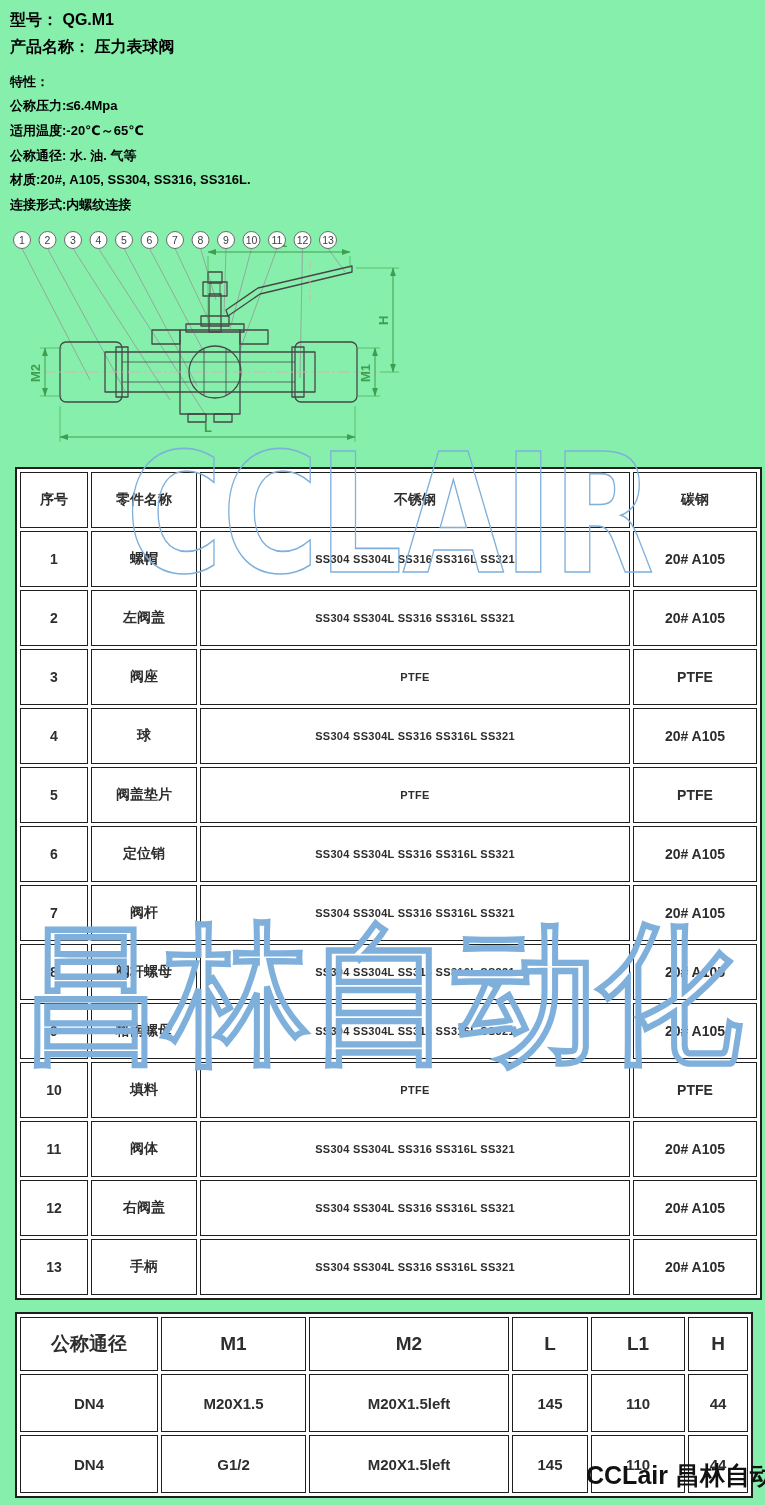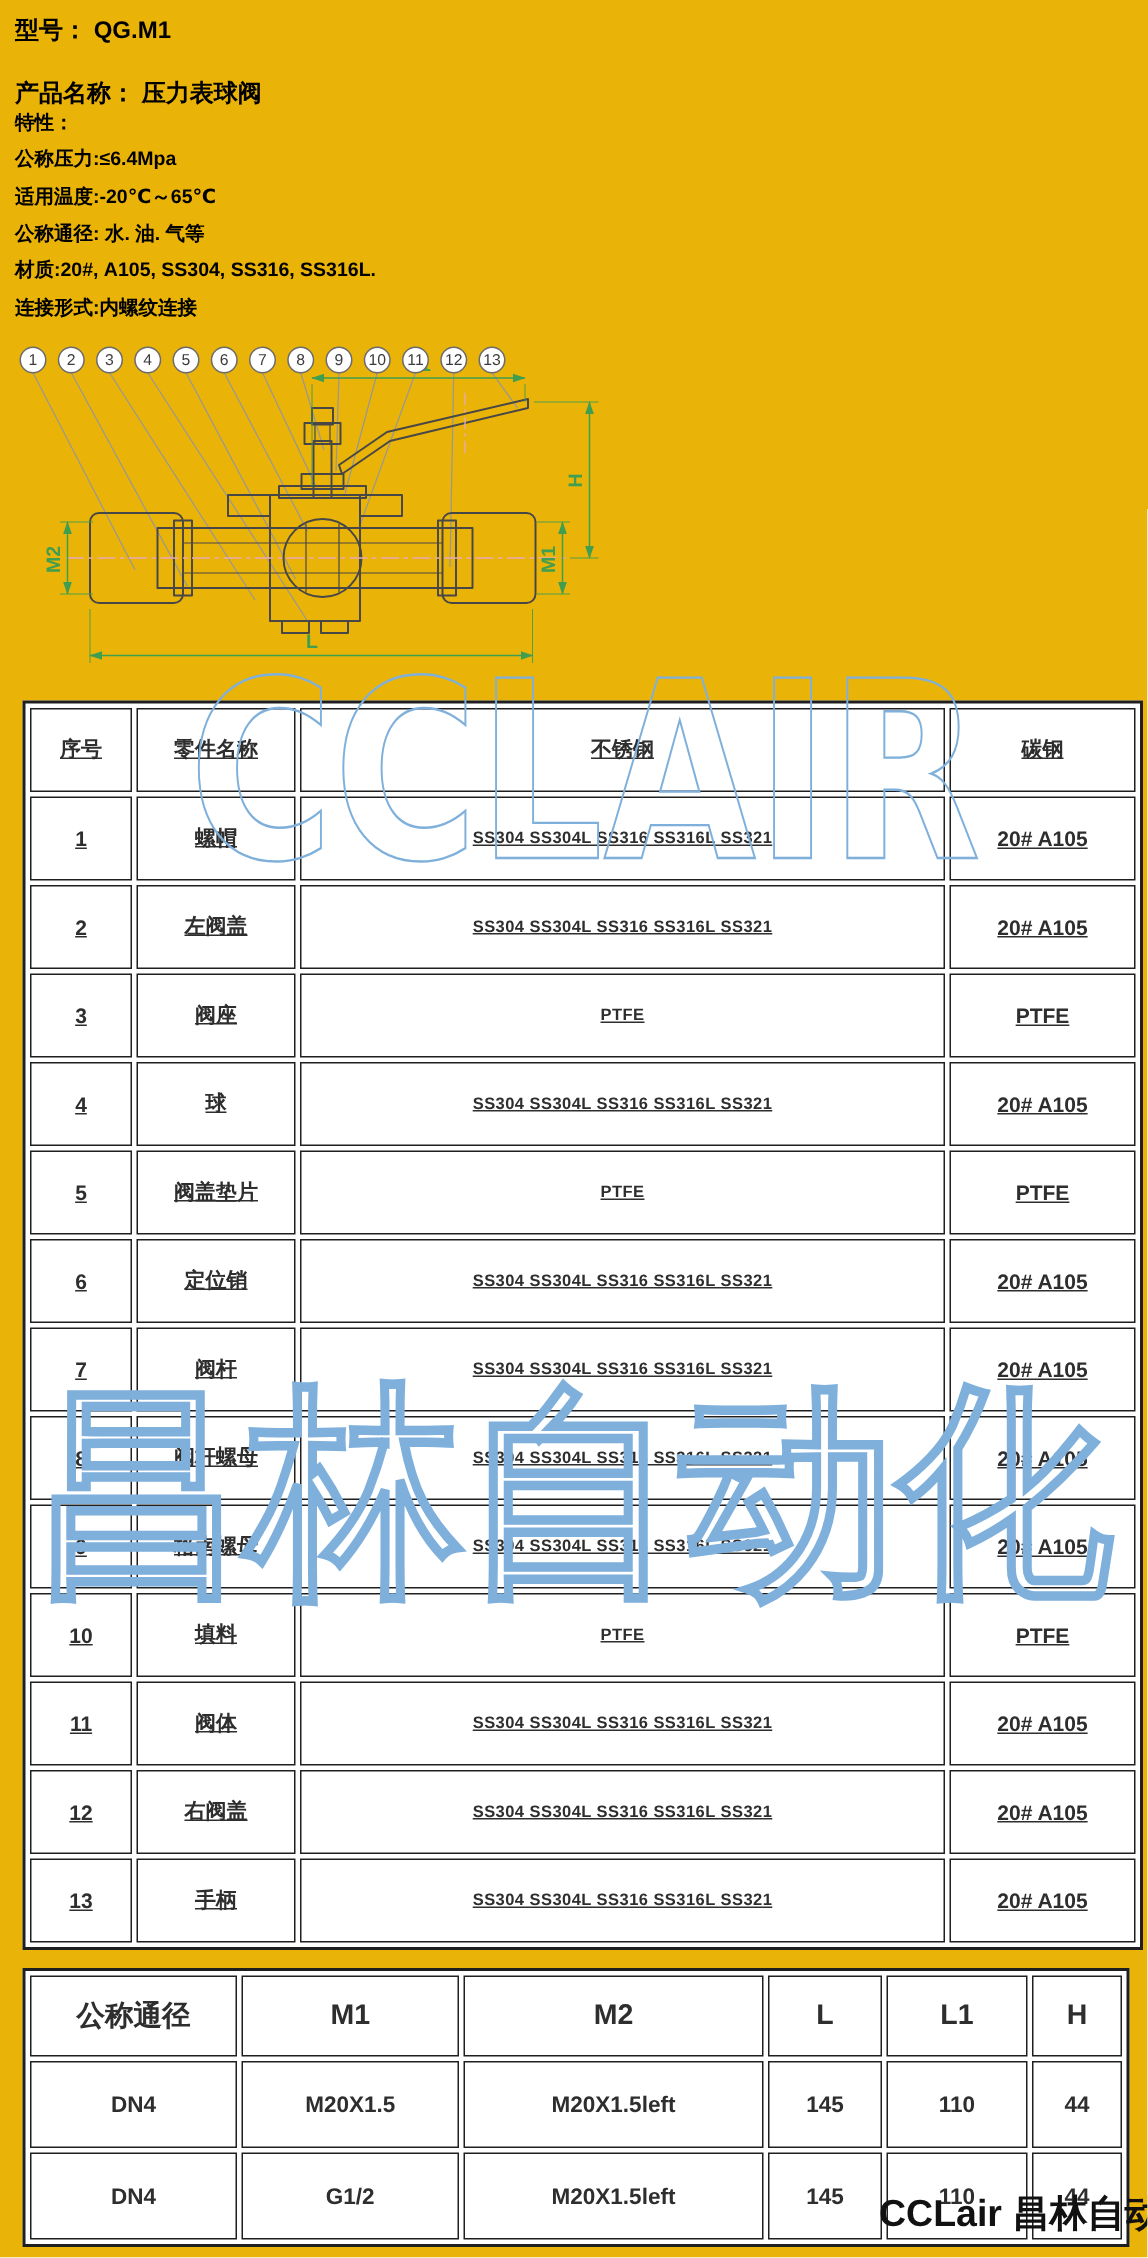--- a/index.html
+++ b/index.html
@@ -1,50 +1,50 @@
 <!DOCTYPE html>
 <html><head>
 <meta charset="utf-8">
 <style>
   html,body{margin:0;padding:0;background:#ffffff;}
   body{font-family:"Liberation Sans","DejaVu Sans",sans-serif;color:#222;}
-  #page{position:relative;width:765px;height:1505px;background:#eab308;overflow:hidden;}
+  #page{position:relative;width:765px;height:1505px;background:#86efac;overflow:hidden;}
 
   
   .hdr{position:absolute;left:10px;color:#000;font-weight:bold;white-space:pre;}
   .hdr.big{font-size:16px;}
   .hdr.sm{font-size:13px;}
 
   
   table.spec{border-collapse:separate;border-spacing:3px;background:#fff;
              border:2px solid #1f1f1f;table-layout:fixed;}
   table.spec td,table.spec th{border:1.5px solid #1f1f1f;text-align:center;vertical-align:middle;
              font-weight:bold;color:#2e2e2e;background:#fff;overflow:hidden;}
   #parts-table-wrap{position:absolute;left:15px;top:467px;z-index:1;}
-  #parts-table td,#parts-table th{height:52px;font-size:14px;text-decoration:underline;}
+  #parts-table td,#parts-table th{height:52px;font-size:14px;}
   #parts-table td.c2{font-size:11px;letter-spacing:.3px;}
   #dims-table-wrap{position:absolute;left:15px;top:1312px;z-index:1;}
   #dims-table th{height:50px;font-size:19px;}
   #dims-table td{height:54px;font-size:15px;}
 
   
   #diagram{position:absolute;left:0;top:228px;z-index:1;}
 
   
   .wm{position:absolute;pointer-events:none;z-index:3;}
   #footer-brand{position:absolute;left:586px;top:1459px;z-index:4;font-size:25px;
                 font-weight:600;color:#111;white-space:nowrap;}
 </style>
 </head>
 <body>
 
 <div id="page">
 
   <div class="hdr big" style="top:10px"><span>型号：</span> <span>QG.M1</span></div>
-  <div class="hdr big" style="top:52px"><span>产品名称：</span> <span>压力表球阀</span></div>
+  <div class="hdr big" style="top:37px"><span>产品名称：</span> <span>压力表球阀</span></div>
   <div class="hdr sm" style="top:73px">特性：</div>
   <div class="hdr sm" style="top:97px">公称压力:≤6.4Mpa</div>
   <div class="hdr sm" style="top:122px">适用温度:-20℃～65℃</div>
   <div class="hdr sm" style="top:147px">公称通径: 水. 油. 气等</div>
   <div class="hdr sm" style="top:171px">材质:20#, A105, SS304, SS316, SS316L.</div>
   <div class="hdr sm" style="top:196px">连接形式:内螺纹连接</div>
 
   <svg id="diagram" width="420" height="228" viewBox="0 0 420 228">
     <defs>
       <marker id="arr" markerWidth="9" markerHeight="7" refX="8" refY="3.5" orient="auto" markerUnits="userSpaceOnUse">

